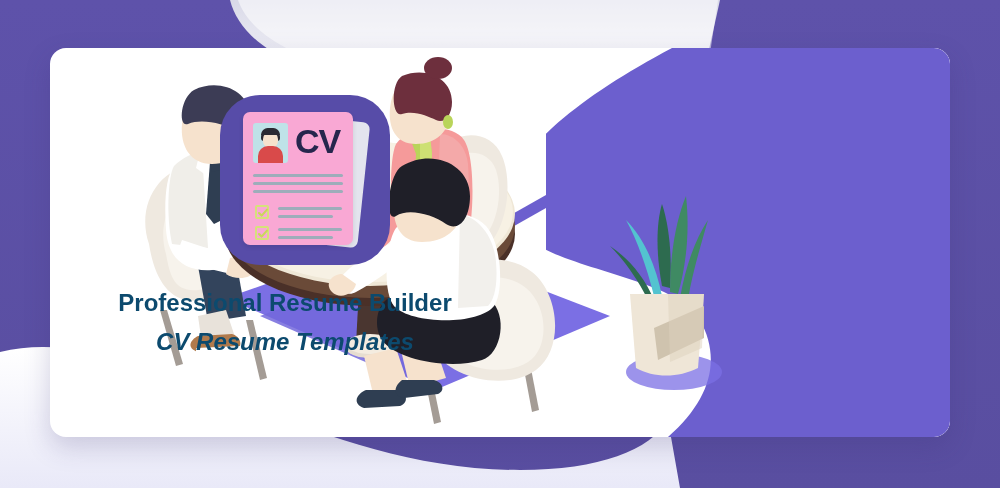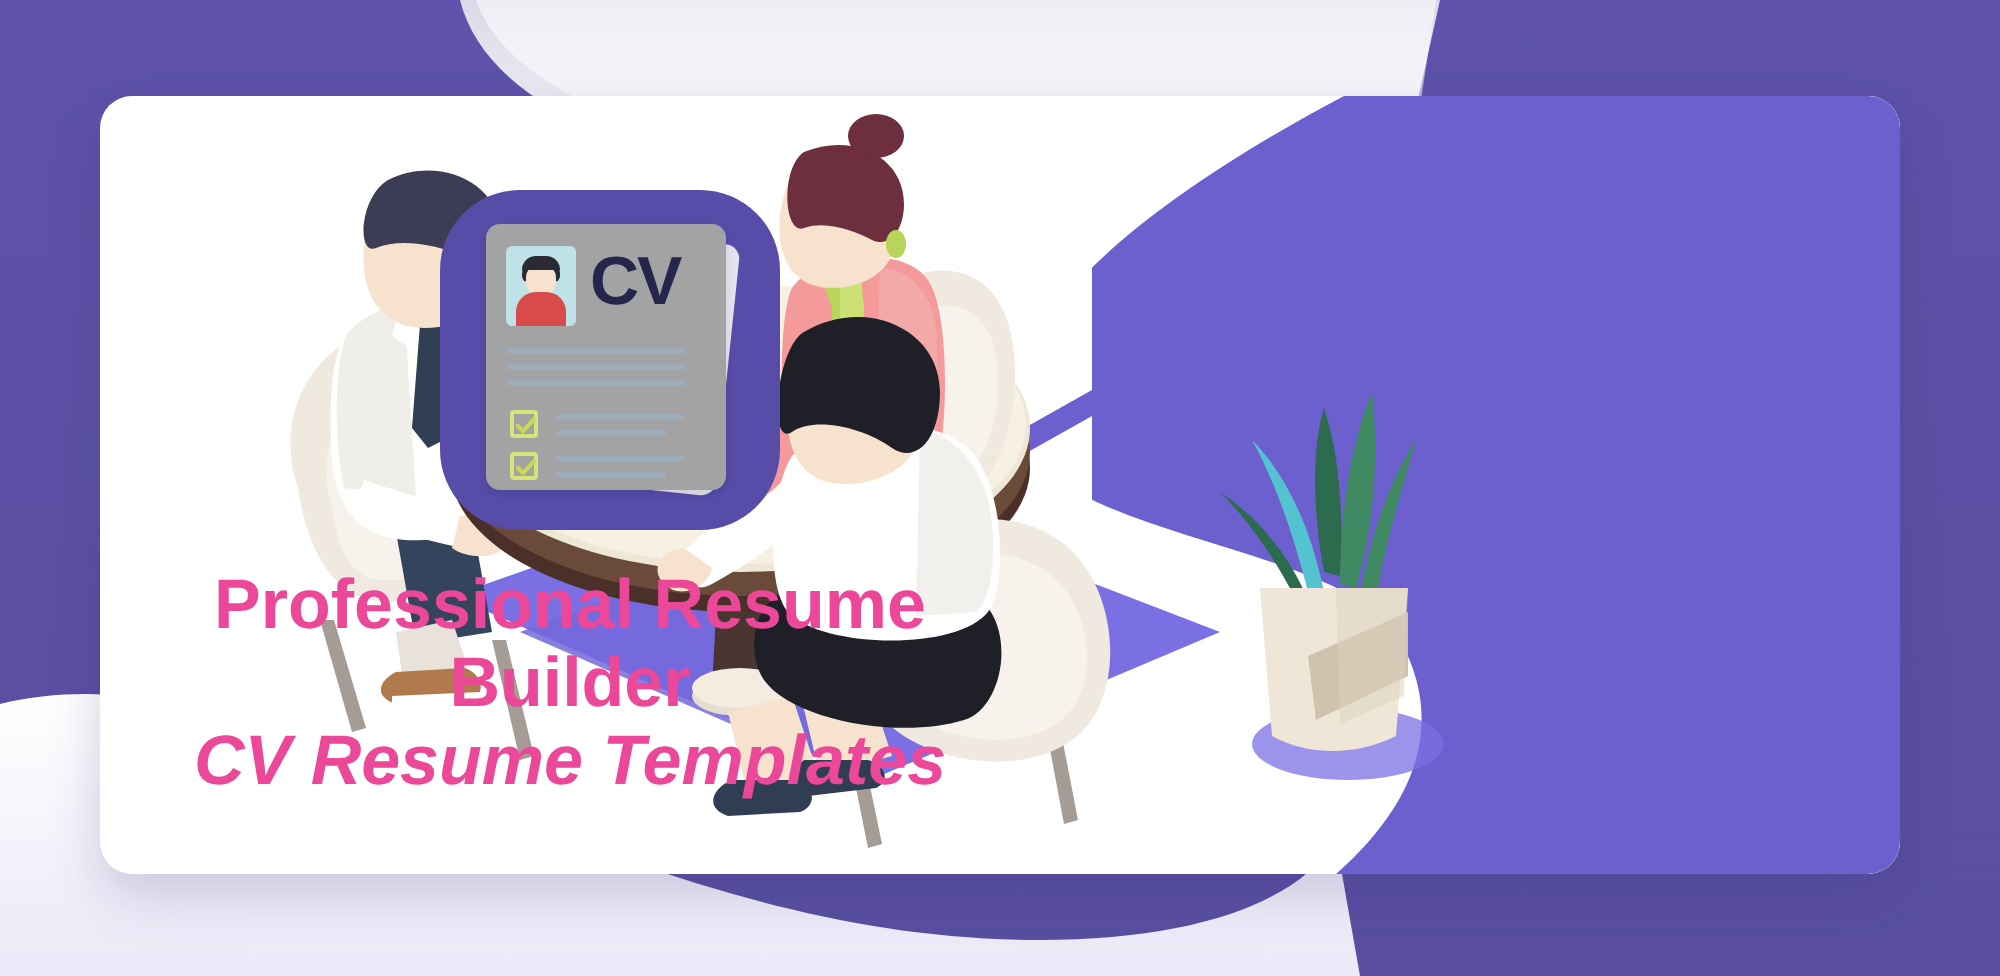--- a/index.html
+++ b/index.html
@@ -25,22 +25,22 @@
   #app-icon{
     position:absolute;left:170px;top:47px;width:170px;height:170px;
     border-radius:40px;background:#574CA8;
   }
   #doc-back{
     position:absolute;left:36px;top:22px;width:108px;height:126px;
     background:#e3e4ee;border-radius:7px;
     transform:rotate(6deg);
   }
   #doc-front{
-    position:absolute;left:23px;top:17px;width:120px;height:133px;
-    background:#a3a3a3;border-radius:7px;
+    position:absolute;left:23px;top:17px;width:110px;height:133px;
+    background:#f9a8d4;border-radius:7px;
     box-shadow:0 2px 5px rgba(0,0,0,.10);
   }
   #avatar-box{
     position:absolute;left:10px;top:11px;width:35px;height:40px;
     background:#bfe2e8;border-radius:3px;overflow:hidden;
   }
   .av-hair{position:absolute;left:8px;top:5px;width:19px;height:13px;background:#2a2a33;border-radius:9px 9px 3px 3px;}
   .av-face{position:absolute;left:10px;top:9px;width:15px;height:16px;background:#f6e2cd;border-radius:7px;}
   .av-fringe{position:absolute;left:8px;top:5px;width:19px;height:7px;background:#2a2a33;border-radius:9px 9px 0 0;}
   .av-body{position:absolute;left:5px;top:23px;width:25px;height:17px;background:#d94a4a;border-radius:10px 10px 0 0;}
@@ -49,21 +49,21 @@
     font-size:34px;font-weight:bold;color:#26264d;
     letter-spacing:-1px;font-family:"Liberation Sans", sans-serif;
     line-height:38px;
   }
   .doc-line{position:absolute;background:#9dadba;border-radius:2px;height:3px;}
   .chk{position:absolute;width:14px;height:14px;border:2px solid #d6e27a;border-radius:2px;box-sizing:border-box;}
   .chk svg{position:absolute;left:1px;top:1px;}
 
   #headline{
     position:absolute;left:0;top:235px;width:470px;text-align:center;
-    color:#ec4899;font-size:35px;font-weight:bold;line-height:39px;
+    color:#0c4a6e;font-size:24px;font-weight:bold;line-height:39px;
     font-family:"Liberation Sans", sans-serif;
   }
   #headline .l2{display:block;font-style:italic;}
 
   
   #illus{position:absolute;left:0;top:0;width:900px;height:389px;}
 </style>
 </head>
 <body>
 

